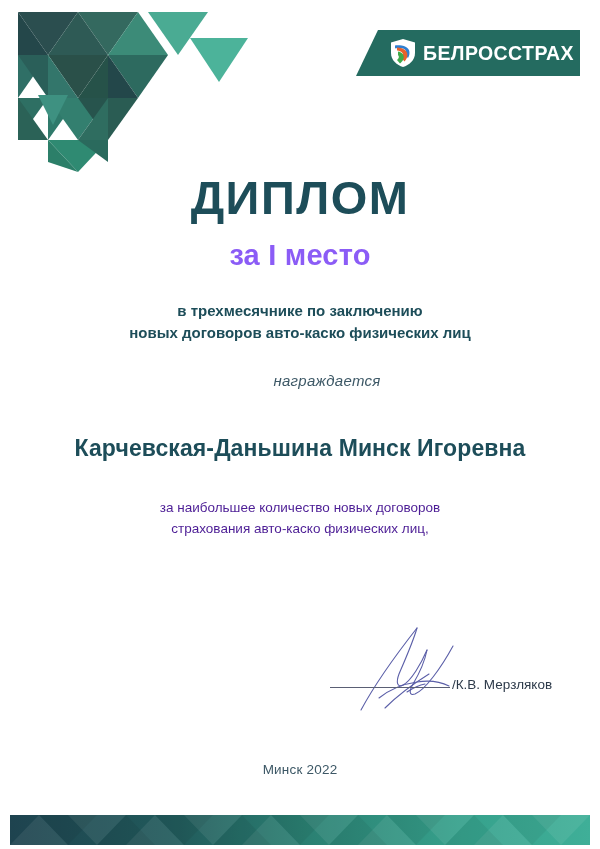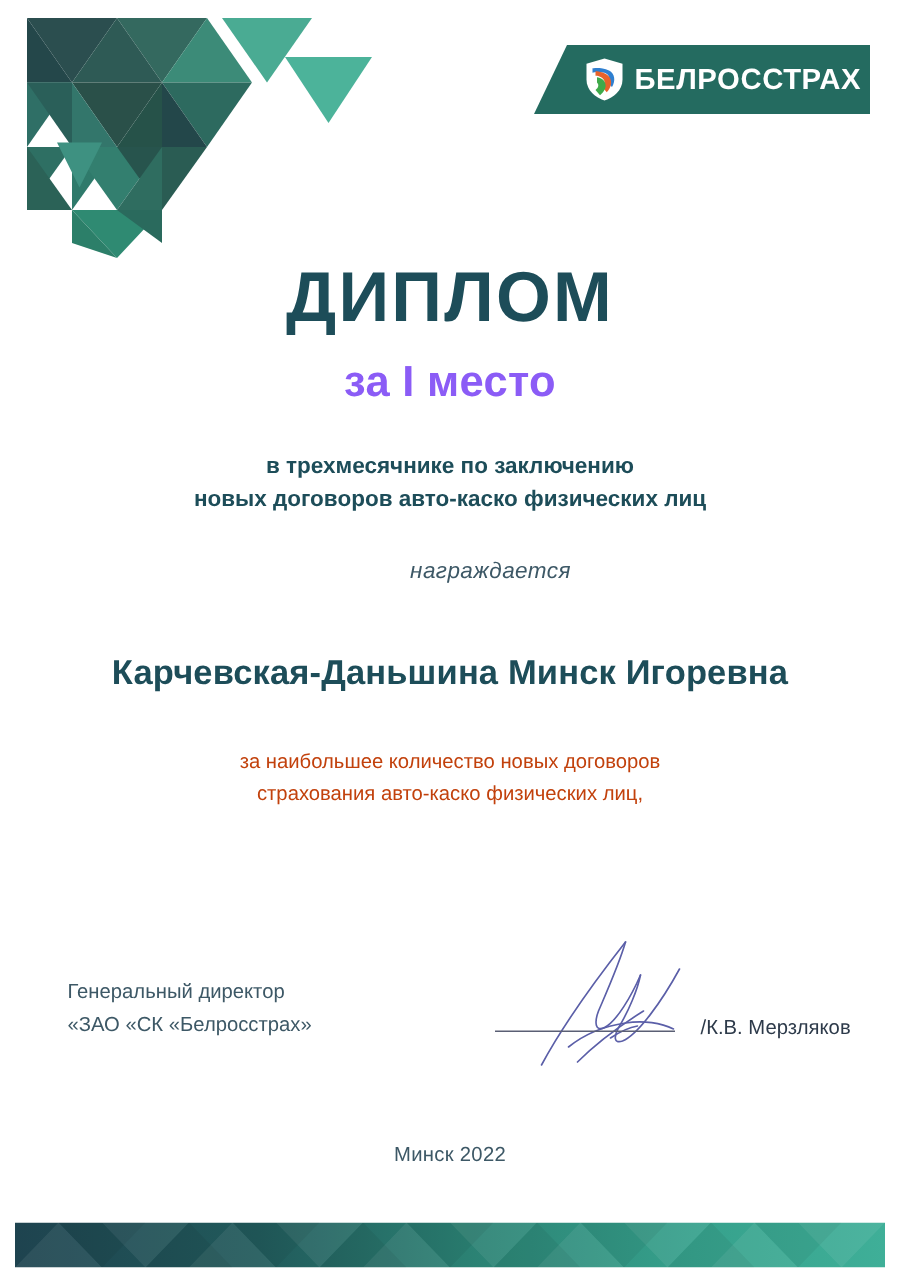--- a/index.html
+++ b/index.html
@@ -121,21 +121,21 @@
     font-weight: bold;
     color: #1d4d59;
     letter-spacing: 0.1px;
     line-height: 1;
   }
   .reason {
     position: absolute;
     top: 498px;
     width: 100%;
     font-size: 13.5px;
-    color: #c2410c;
+    color: #4c1d95;
     line-height: 1.55;
   }
 
   
   .sig-block {
     position: absolute;
     left: 0;
     top: 650px;
     width: 600px;
     height: 110px;
@@ -161,21 +161,21 @@
     width: 120px;
     height: 1px;
     background: #5a5f74;
     margin-bottom: 4px;
     flex: 0 0 auto;
   }
   .sig-name {
     font-size: 13.5px;
     color: #2d3a4a;
     white-space: nowrap;
-    margin-left: 17px;
+    margin-left: 2px;
   }
   .signature-svg {
     position: absolute;
     left: 355px;
     top: 622px;
     width: 120px;
     height: 92px;
     pointer-events: none;
   }
   .place-year {
@@ -276,24 +276,20 @@
       <path d="M6 88 C20 62 40 34 62 6"></path>
       <path d="M62 6 C58 20 50 38 44 52 C41 60 42 66 48 63 C56 59 66 42 72 28"></path>
       <path d="M72 28 C70 38 64 52 58 62 C54 69 54 74 60 72 C70 68 86 46 98 24"></path>
       <path d="M24 76 C34 68 48 62 62 60 C74 58 86 60 94 64"></path>
       <path d="M30 86 C42 74 58 62 74 52"></path>
       <path d="M52 70 C58 66 64 63 70 62"></path>
     </g>
   </svg>
 
   <div class="sig-block">
-    <div class="sig-left">
-      <div>Генеральный директор</div>
-      <div>«ЗАО «СК «Белросстрах»</div>
-    </div>
     <div class="sig-right">
       <span class="sig-line"></span>
       <span class="sig-name">/К.В. Мерзляков</span>
     </div>
   </div>
 
   <div class="place-year">Минск 2022</div>
 
   <svg class="deco-bottom" viewBox="0 0 580 30" preserveAspectRatio="none">
     <defs>

